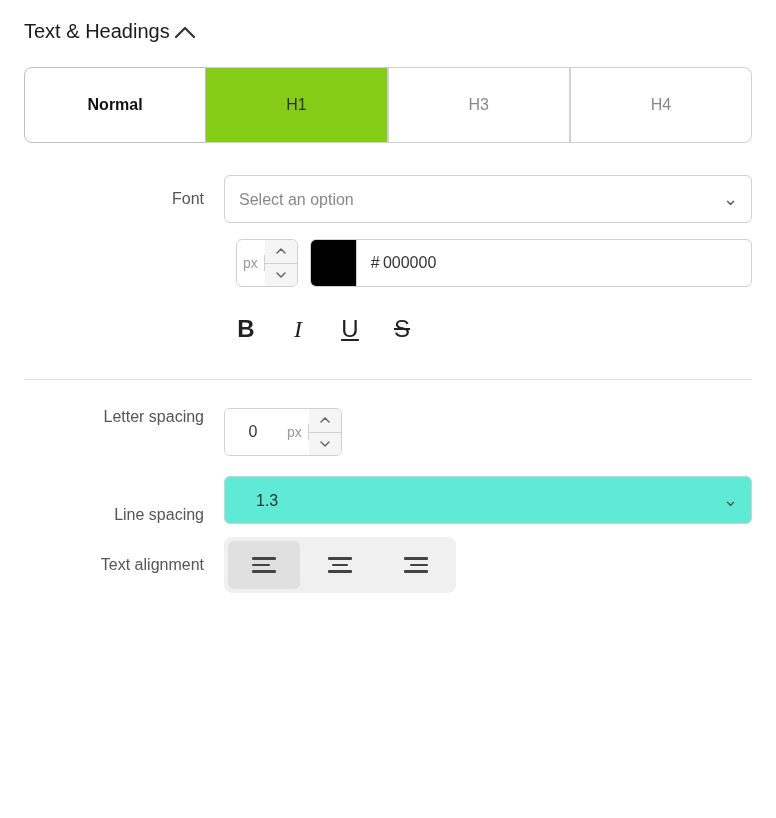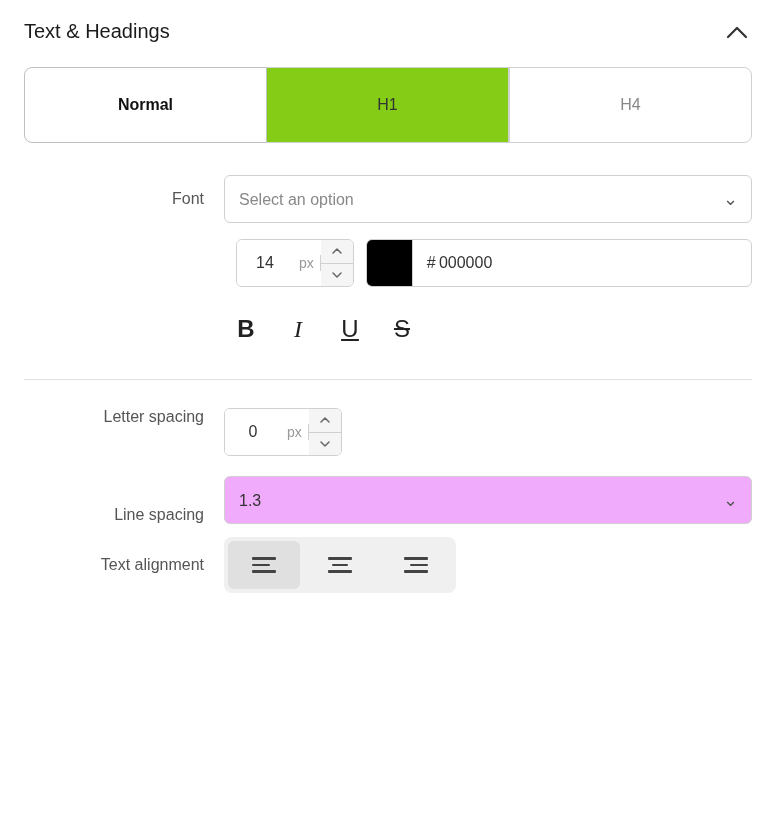--- a/index.html
+++ b/index.html
@@ -18,21 +18,20 @@
 
     .panel {
       background: #ffffff;
       width: 776px;
       min-height: 818px;
       padding: 20px 24px 30px 24px;
     }
 
     .panel-header {
       display: flex;
-      justify-content: space-between;
       align-items: center;
       margin-bottom: 24px;
     }
 
     .panel-title {
       font-size: 20px;
       font-weight: 500;
       color: #1a1a1a;
     }
 
@@ -302,24 +301,24 @@
       position: relative;
       display: flex;
       align-items: center;
     }
 
     .line-spacing-select-wrapper select {
       width: 100%;
       height: 48px;
       border: 1.5px solid #d0d0d0;
       border-radius: 6px;
-      padding: 0 40px 0 14px;
+      padding: 0 40px 0 31px;
       font-size: 16px;
       color: #333;
-      background: #f0abfc;
+      background: #5eead4;
       appearance: none;
       cursor: pointer;
     }
 
     
     .text-align-row {
       display: flex;
       align-items: center;
       margin-bottom: 20px;
     }
@@ -388,38 +387,38 @@
     <button class="collapse-btn">
       <svg width="22" height="14" viewBox="0 0 22 14" fill="none">
         <path d="M2 12L11 3L20 12" stroke="#333" stroke-width="2.2" stroke-linecap="round" stroke-linejoin="round"></path>
       </svg>
     </button>
   </div>
 
   <div class="tabs-row">
     <button class="tab-btn active-normal">Normal</button>
     <button class="tab-btn active-h1 cursor-hand">H1</button>
+    <button class="tab-btn">H3</button>
     <button class="tab-btn">H4</button>
   </div>
 
   <div class="form-row">
     <span class="form-label">Font</span>
     <div class="select-wrapper">
       <select>
         <option value="">Select an option</option>
       </select>
       <span class="select-chevron">⌄</span>
     </div>
   </div>
 
   <div class="size-color-row">
     <div class="spacer"></div>
 
     <div class="size-input-group">
-      <input class="size-input" type="text" value="14" style="">
       <span class="size-unit">px</span>
       <div class="stepper">
         <button class="stepper-btn">
           <svg width="10" height="6" viewBox="0 0 10 6">
             <path d="M1 5L5 1L9 5" stroke="#666" stroke-width="1.5" stroke-linecap="round" stroke-linejoin="round" fill="none"></path>
           </svg>
         </button>
         <button class="stepper-btn">
           <svg width="10" height="6" viewBox="0 0 10 6">
             <path d="M1 1L5 5L9 1" stroke="#666" stroke-width="1.5" stroke-linecap="round" stroke-linejoin="round" fill="none"></path>

